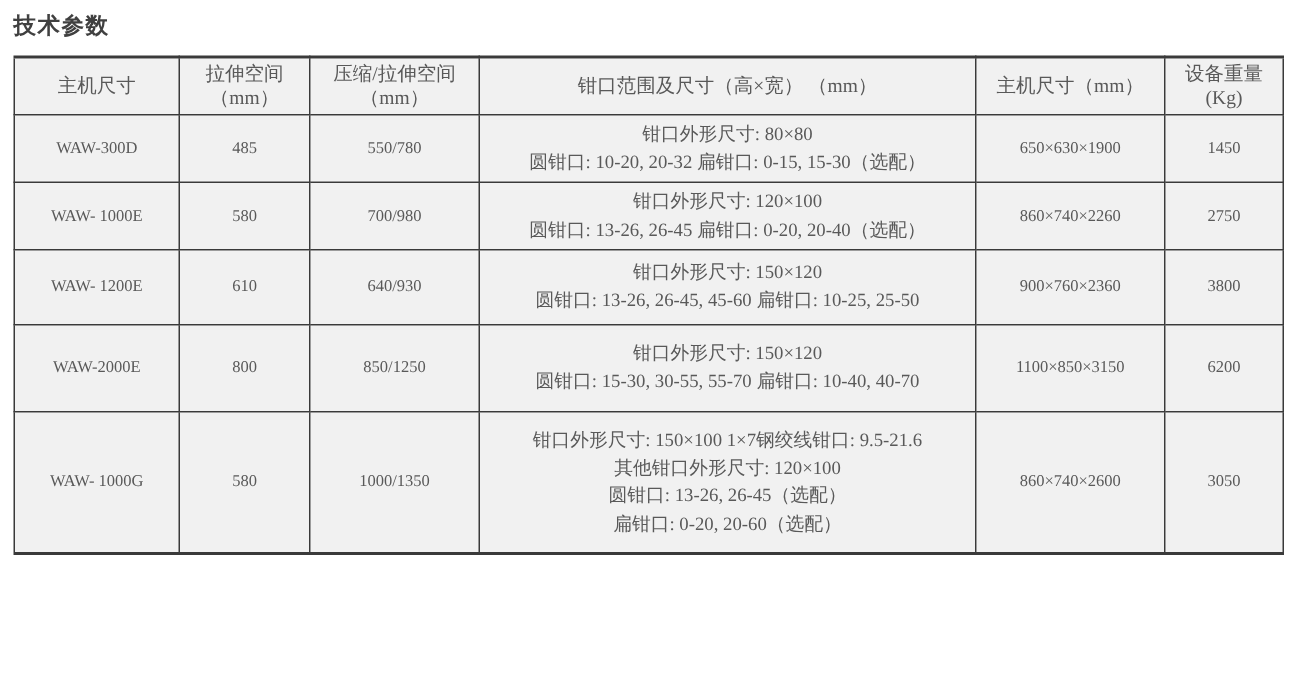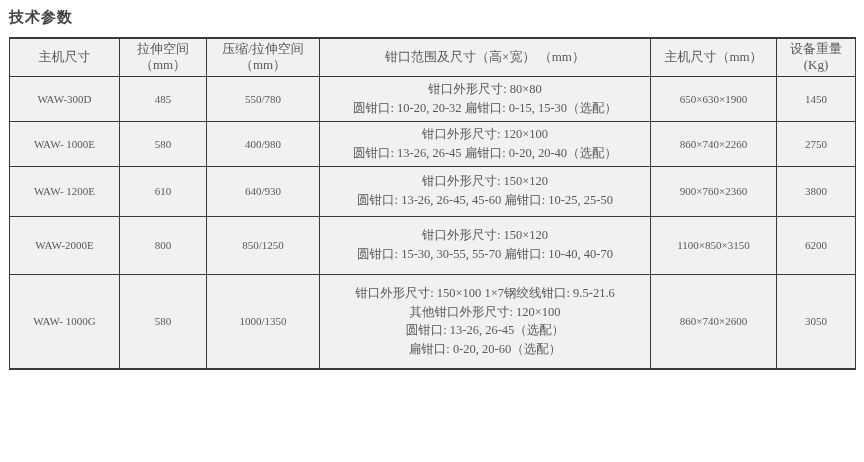--- a/index.html
+++ b/index.html
@@ -69,21 +69,21 @@
         <td>
           <div class="jaw-line">钳口外形尺寸: 80×80</div>
           <div class="jaw-line">圆钳口: 10-20, 20-32 扁钳口: 0-15, 15-30（选配）</div>
         </td>
         <td class="num">650×630×1900</td>
         <td class="num">1450</td>
       </tr>
       <tr class="row">
         <td class="num">WAW- 1000E</td>
         <td class="num">580</td>
-        <td class="num">400/980</td>
+        <td class="num">700/980</td>
         <td>
           <div class="jaw-line">钳口外形尺寸: 120×100</div>
           <div class="jaw-line">圆钳口: 13-26, 26-45 扁钳口: 0-20, 20-40（选配）</div>
         </td>
         <td class="num">860×740×2260</td>
         <td class="num">2750</td>
       </tr>
       <tr class="row r-md">
         <td class="num">WAW- 1200E</td>
         <td class="num">610</td>

